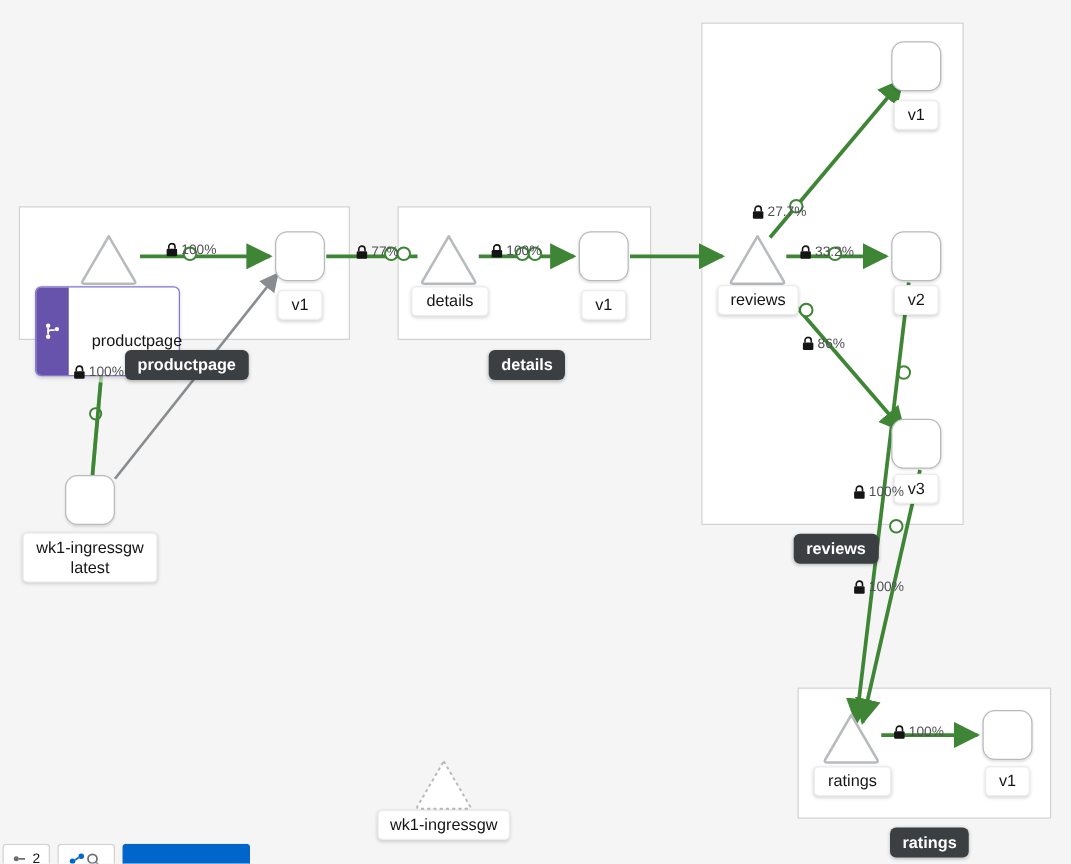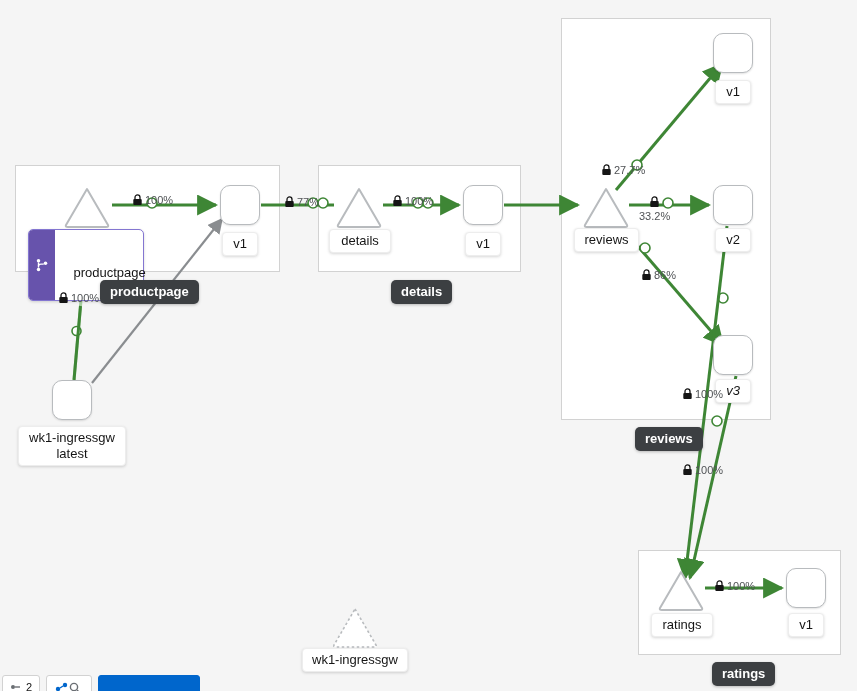--- a/index.html
+++ b/index.html
@@ -219,21 +219,21 @@
   </div>
   <div class="nlabel" style="left:574px;top:228px;width:65px;">reviews</div>
 
   <div class="node node-ver" style="left:713px;top:33px;"></div>
   <div class="nlabel" style="left:715px;top:80px;width:36px;">v1</div>
 
   <div class="node node-ver" style="left:713px;top:185px;"></div>
   <div class="nlabel" style="left:715px;top:228px;width:36px;">v2</div>
 
   <div class="node node-ver" style="left:713px;top:335px;"></div>
-  <div class="nlabel" style="left:715px;top:379px;width:36px;font-style:italic;">v3</div>
+  <div class="nlabel" style="left:715px;top:379px;width:36px;">v3</div>
 
   <div class="node node-svc" style="left:657px;top:568px;">
     <svg class="tri" viewBox="0 0 48 44">
       <path d="M24 4 L45 40 Q46 42 43 42 L5 42 Q2 42 3 40 Z" fill="#ffffff" stroke="#b8bbbe" stroke-width="2" stroke-linejoin="round"></path>
     </svg>
   </div>
   <div class="nlabel" style="left:651px;top:613px;width:62px;">ratings</div>
 
   <div class="node node-ver" style="left:786px;top:568px;"></div>
   <div class="nlabel" style="left:788px;top:613px;width:36px;">v1</div>
@@ -288,21 +288,21 @@
   <div class="elabel" style="left:601px;top:126px;margin-top:38px;">
     <span class="lockico">
       <svg width="11" height="12" viewBox="0 0 11 12">
           <path d="M3 5V3.4A2.5 2.5 0 0 1 8 3.4V5" stroke="#151515" stroke-width="1.3" fill="none"></path>
           <rect x="1.3" y="5" width="8.4" height="6" rx="1" fill="#151515"></rect>
         </svg>
     </span>
     <span>27.7%</span>
   </div>
 
-  <div class="elabel" style="left:639px;top:196px;flex-direction:column;">
+  <div class="elabel" style="left:639px;top:196px;">
     <span class="lockico">
       <svg width="11" height="12" viewBox="0 0 11 12">
           <path d="M3 5V3.4A2.5 2.5 0 0 1 8 3.4V5" stroke="#151515" stroke-width="1.3" fill="none"></path>
           <rect x="1.3" y="5" width="8.4" height="6" rx="1" fill="#151515"></rect>
         </svg>
     </span>
     <span>33.2%</span>
   </div>
 
   <div class="elabel" style="left:641px;top:269px;">

